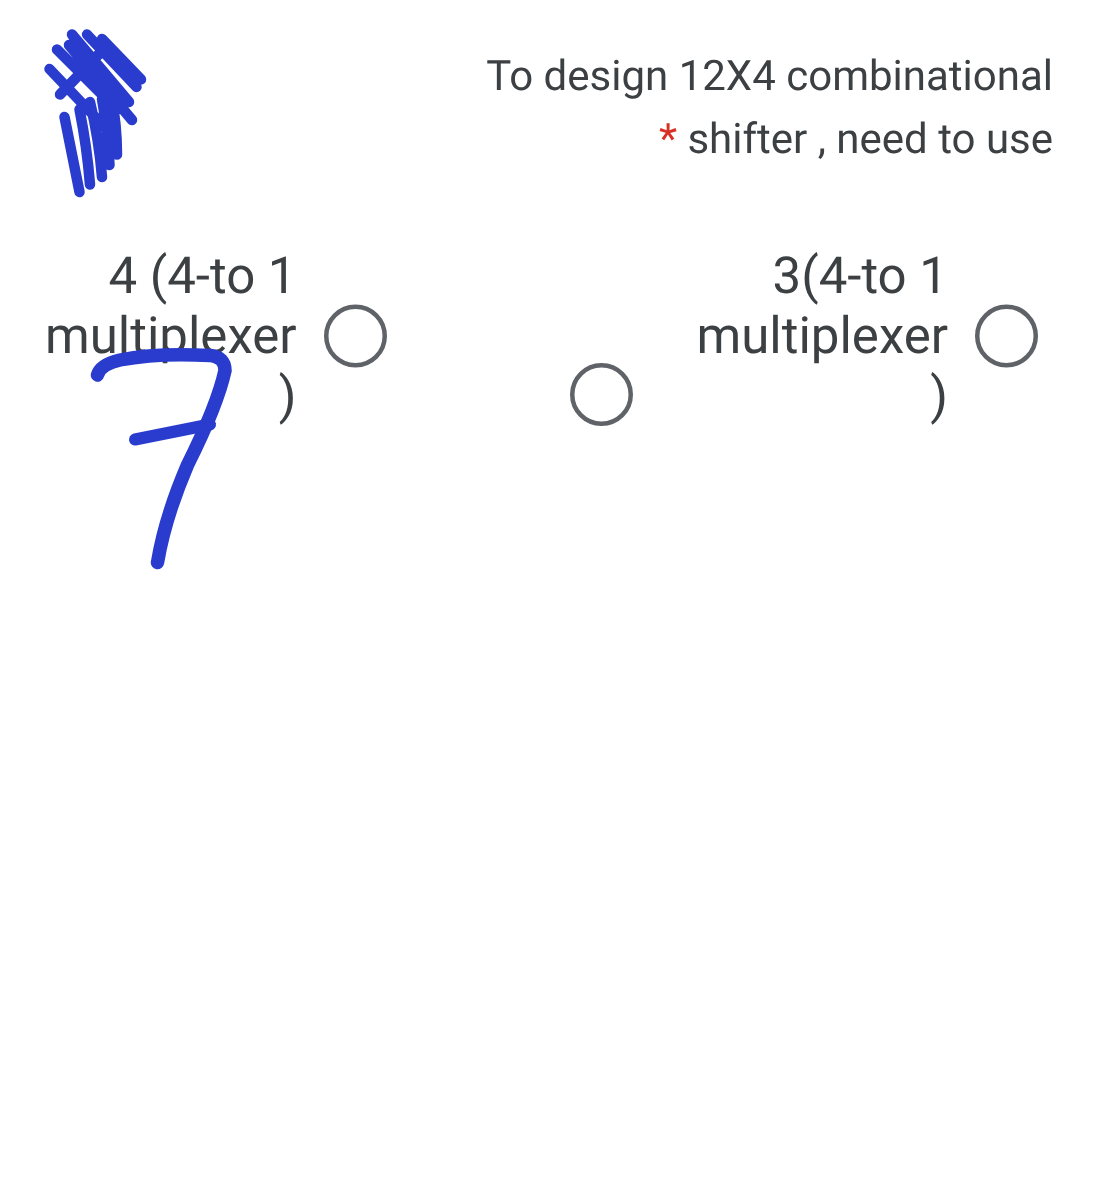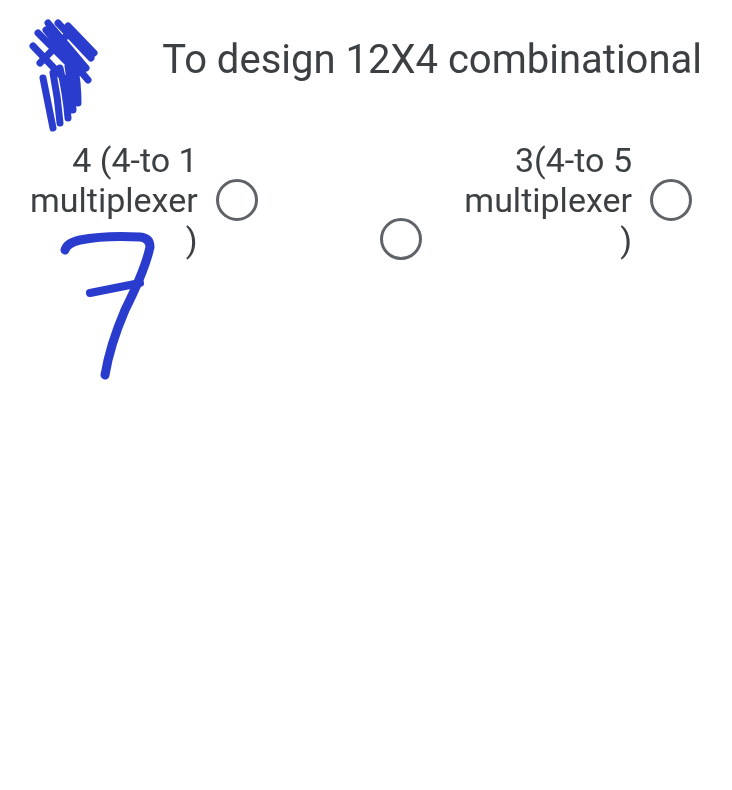--- a/index.html
+++ b/index.html
@@ -13,21 +13,21 @@
       width: 732px;
       height: 790px;
       position: relative;
       overflow: hidden;
     }
     .container {
       padding: 30px 30px 30px 30px;
       position: relative;
     }
     .question-text {
-      font-size: 40px;
+      font-size: 28px;
       color: #3c4043;
       text-align: right;
       line-height: 1.5;
       margin-bottom: 50px;
       padding-left: 70px;
     }
     .question-line1 {
       display: block;
     }
     .question-line2 {
@@ -89,28 +89,31 @@
     <path d="M 20 15 L 60 55 M 30 5 L 68 50 M 40 5 L 73 40 M 50 8 L 76 35 M 15 28 L 55 70 M 28 12 L 70 62 M 22 45 L 48 18 M 25 60 Q 30 85 35 110 M 35 55 Q 40 80 42 105 M 42 50 Q 48 75 50 100 M 50 48 Q 54 70 55 92 M 56 45 Q 60 65 60 85" stroke="#2a3cce" stroke-width="7" stroke-linecap="round" fill="none"></path>
   </svg>
 
   <svg class="scribble-seven" viewBox="0 0 120 160">
     <path d="M 10 25 Q 12 18 25 15 Q 50 10 85 12 Q 95 13 95 22 Q 90 45 70 85 Q 55 120 50 150" stroke="#2a3cce" stroke-width="9" stroke-linecap="round" fill="none"></path>
     <path d="M 35 68 L 85 58" stroke="#2a3cce" stroke-width="8" stroke-linecap="round" fill="none"></path>
   </svg>
 
   <div class="question-text">
     <span class="question-line1">To design 12X4 combinational</span>
+    <span class="question-line2">
+      <span class="required-asterisk">*</span><span> shifter , need to use</span>
+    </span>
   </div>
 
   <div class="options">
     <div class="option-row">
       <span class="option-label">4 (4-to 1 multiplexer )</span>
       <span class="radio-circle"></span>
     </div>
     <div class="option-row">
       <span class="radio-circle"></span>
     </div>
     <div class="option-row">
-      <span class="option-label">3(4-to 5 multiplexer )</span>
+      <span class="option-label">3(4-to 1 multiplexer )</span>
       <span class="radio-circle"></span>
     </div>
   </div>
 </div>
 
 </body></html>

